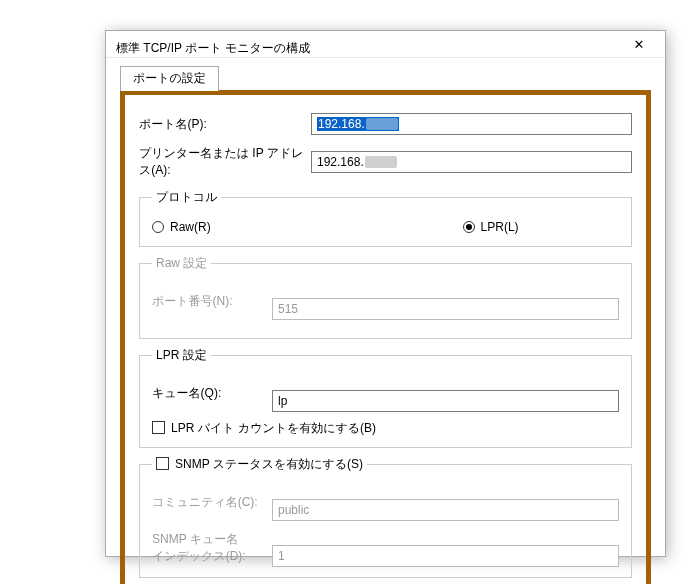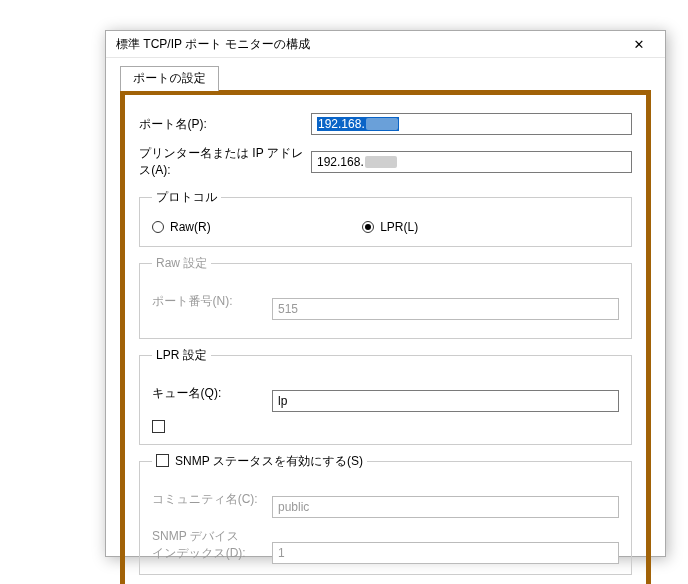--- a/index.html
+++ b/index.html
@@ -15,21 +15,21 @@
     position: absolute;
     left: 105px; top: 30px;
     width: 561px; height: 527px;
     background: #fff;
     border: 1px solid #aaa;
     box-shadow: 2px 2px 14px rgba(0,0,0,0.28);
     display: flex; flex-direction: column;
   }
   .titlebar {
     height: 30px;
-    display: flex; align-items: center;
+    display: flex; align-items: flex-end;
     padding: 0 6px 0 10px;
     font-size: 12px;
     border-bottom: 1px solid #e6e6e6;
     gap: 31px;
   }
   .titlebar .title { flex: 1; }
   .titlebar .close {
     width: 40px; height: 26px;
     display: flex; align-items: center; justify-content: center;
     font-size: 13px;
@@ -92,21 +92,21 @@
   }
   .proto-row {
     display: flex; align-items: center;
     padding: 4px 0 2px 0;
   }
   .proto-opt {
     display: flex; align-items: center; gap: 6px;
     font-size: 12px;
   }
   .proto-opt.raw { flex:1 1 45%; }
-  .proto-opt.lpr { flex:1 1 55%; }
+  .proto-opt.lpr { flex:1 1 55%; justify-content: center; }
   
   .radio {
     width: 12px; height: 12px;
     border: 1px solid #333; border-radius: 50%;
     display: inline-flex; align-items:center; justify-content:center;
     background: #fff;
   }
   .radio .dot {
     width: 6px; height: 6px; border-radius: 50%;
     background: #000;
@@ -221,41 +221,41 @@
       <fieldset class="groupbox">
         <legend>LPR 設定</legend>
         <div class="inset-row">
           <div class="label">キュー名(Q):</div>
           <div class="field">
             <input class="textinput" value="lp" style="">
           </div>
         </div>
         <div class="check-row">
           <label>
-            <span class="checkbox"></span>
+            <span class="checkbox"></span><span>LPR バイト カウントを有効にする(B)</span>
           </label>
         </div>
       </fieldset>
 
       <fieldset class="groupbox">
         <legend style="padding:0 4px;">
           <label>
             <span class="checkbox"></span><span>SNMP ステータスを有効にする(S)</span>
           </label>
         </legend>
         <div class="disabled">
           <div class="inset-row">
             <div class="label">コミュニティ名(C):</div>
             <div class="field">
               <input class="textinput" disabled="" value="public" style="">
             </div>
           </div>
           <div class="inset-row" style="margin-bottom:0;">
             <div class="label">
-              <span>SNMP デバイス</span><br>
+              <span>SNMP キュー名</span><br>
               <span>インデックス(D):</span>
             </div>
             <div class="field">
               <input class="textinput" disabled="" value="1" style="">
             </div>
           </div>
         </div>
       </fieldset>
 
     </div>

